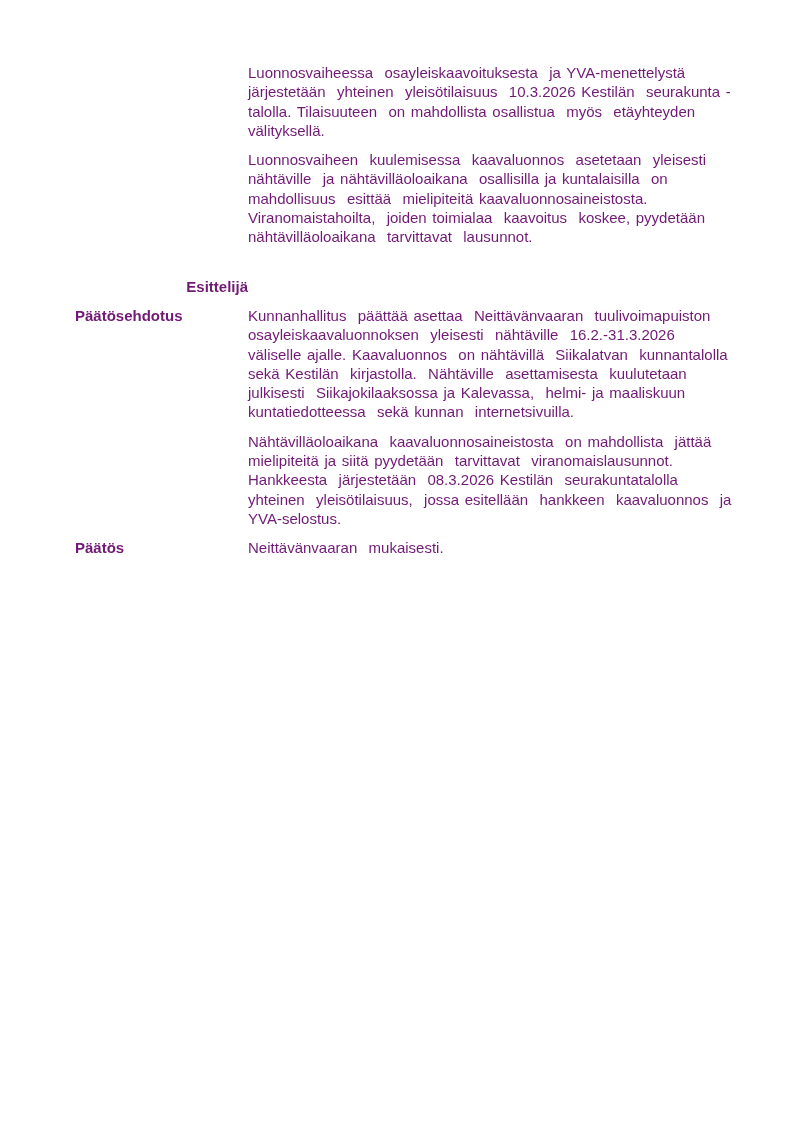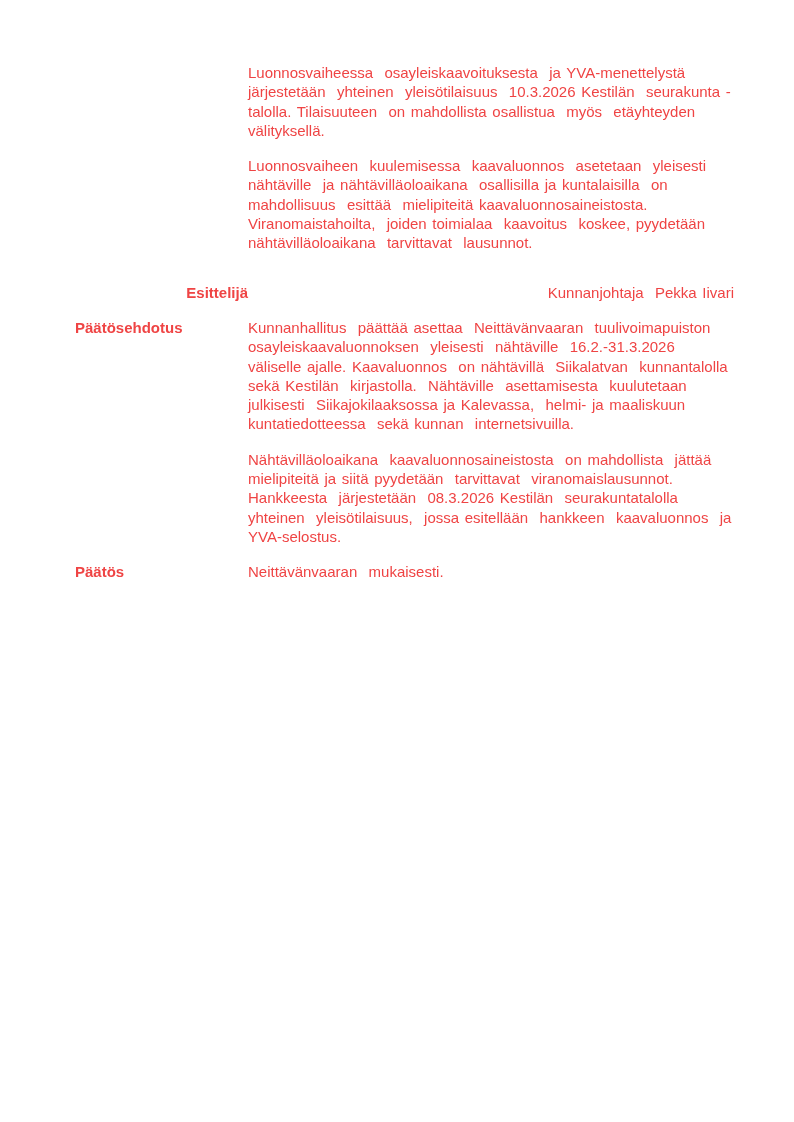--- a/index.html
+++ b/index.html
@@ -5,34 +5,34 @@
   html, body {
     margin: 0;
     padding: 0;
     background: #ffffff;
   }
   .page {
     position: relative;
     width: 794px;
     height: 1122px;
     background: #ffffff;
-    color: #ef4444;
+    color: #701a75;
     font-family: "Liberation Sans", "DejaVu Sans", sans-serif;
     font-size: 15px;
     line-height: 19.3px;
     box-sizing: border-box;
     padding: 63px 60px 0 75px;
     overflow: hidden;
   }
   .row {
     display: grid;
     grid-template-columns: 173px 1fr;
     align-items: start;
   }
-  .row + .row { margin-top: 16px; }
+  .row + .row { margin-top: 10px; }
   .row.gap-lg { margin-top: 30px; text-align: right; }
   .label {
     font-weight: bold;
     white-space: pre;
   }
   .para {
     white-space: pre;
     word-spacing: 1.5px;
   }
 </style>
@@ -53,21 +53,20 @@
     <div class="label"></div>
     <div class="para">Luonnosvaiheen  kuulemisessa  kaavaluonnos  asetetaan  yleisesti
 nähtäville  ja nähtävilläoloaikana  osallisilla ja kuntalaisilla  on
 mahdollisuus  esittää  mielipiteitä kaavaluonnosaineistosta.
 Viranomaistahoilta,  joiden toimialaa  kaavoitus  koskee, pyydetään
 nähtävilläoloaikana  tarvittavat  lausunnot.</div>
   </div>
 
   <div class="row gap-lg">
     <div class="label">Esittelijä</div>
-    <div class="para">Kunnanjohtaja  Pekka Iivari</div>
   </div>
 
   <div class="row">
     <div class="label">Päätösehdotus</div>
     <div class="para">Kunnanhallitus  päättää asettaa  Neittävänvaaran  tuulivoimapuiston
 osayleiskaavaluonnoksen  yleisesti  nähtäville  16.2.-31.3.2026
 väliselle ajalle. Kaavaluonnos  on nähtävillä  Siikalatvan  kunnantalolla
 sekä Kestilän  kirjastolla.  Nähtäville  asettamisesta  kuulutetaan
 julkisesti  Siikajokilaaksossa ja Kalevassa,  helmi- ja maaliskuun
 kuntatiedotteessa  sekä kunnan  internetsivuilla.</div>

